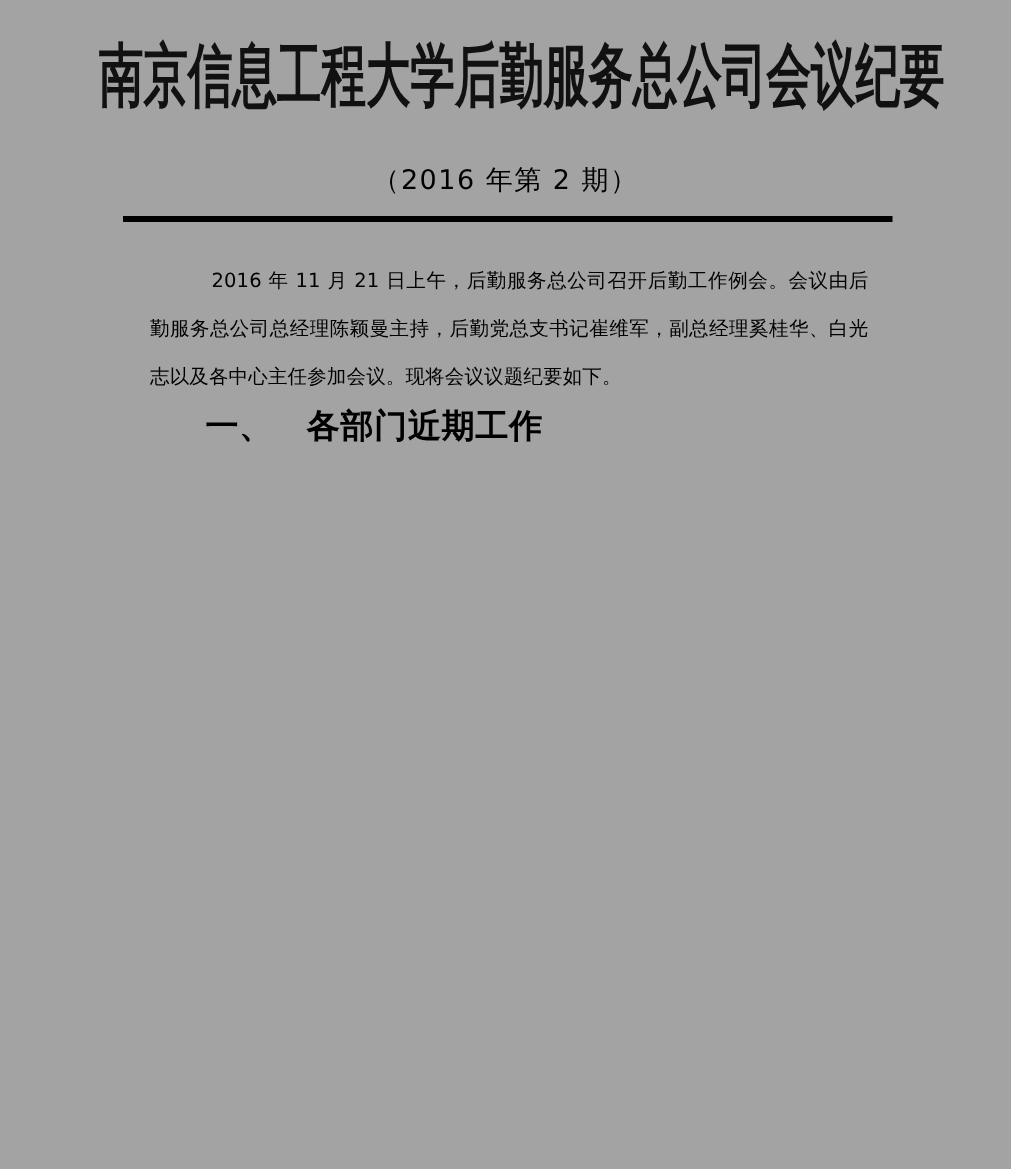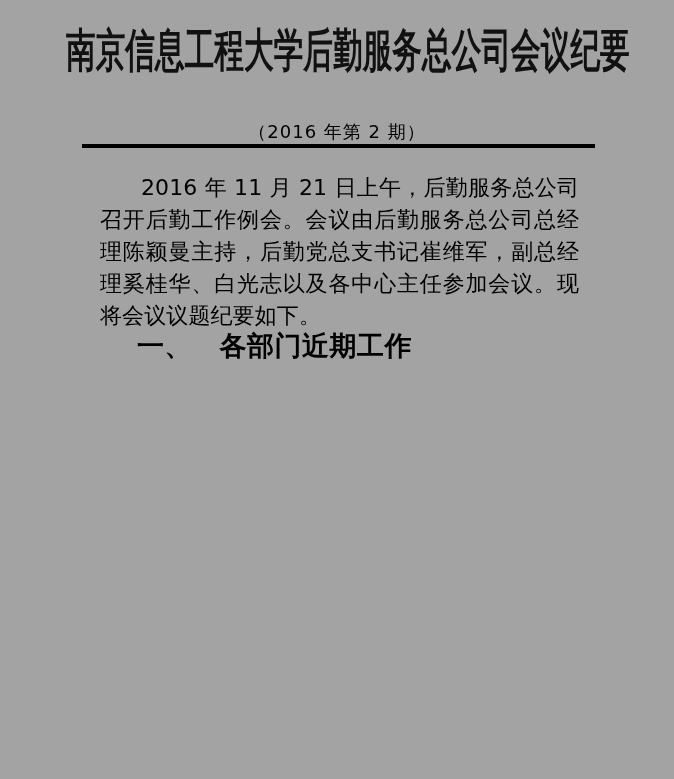--- a/index.html
+++ b/index.html
@@ -38,21 +38,21 @@
     text-align: center;
     transform: scaleX(0.645);
     transform-origin: left center;
     color: #111111;
   }
 
   
   .doc-subtitle {
     position: absolute;
     left: 0;
-    top: 120px;
+    top: 108px;
     width: 674px;
     text-align: center;
     font-family: "DejaVu Sans", sans-serif;
     font-size: 18px;
     letter-spacing: 1px;
     color: #000000;
   }
 
   
   .rule {
@@ -66,36 +66,36 @@
 
   
   #body-text {
     position: absolute;
     left: 100px;
     top: 172px;
     width: 479px;
   }
   .para {
     font-family: "DejaVu Sans", sans-serif;
-    font-size: 22px;
+    font-size: 13px;
     line-height: 32px;
     text-align: justify;
     text-align-last: left;
     text-justify: inter-character;
     margin: 0;
     color: #000000;
     letter-spacing: 0.1px;
   }
   .para.indent {
     text-indent: 41px;
   }
   .heading {
-    font-family: Liberation Mono, monospace;
+    font-family: Liberation Serif, serif;
     font-weight: 700;
-    font-size: 27px;
+    font-size: 22px;
     line-height: 32px;
     margin: 0;
     text-indent: 37px;
     letter-spacing: 0.5px;
     color: #000000;
   }
 </style>
 </head>
 <body>
 

